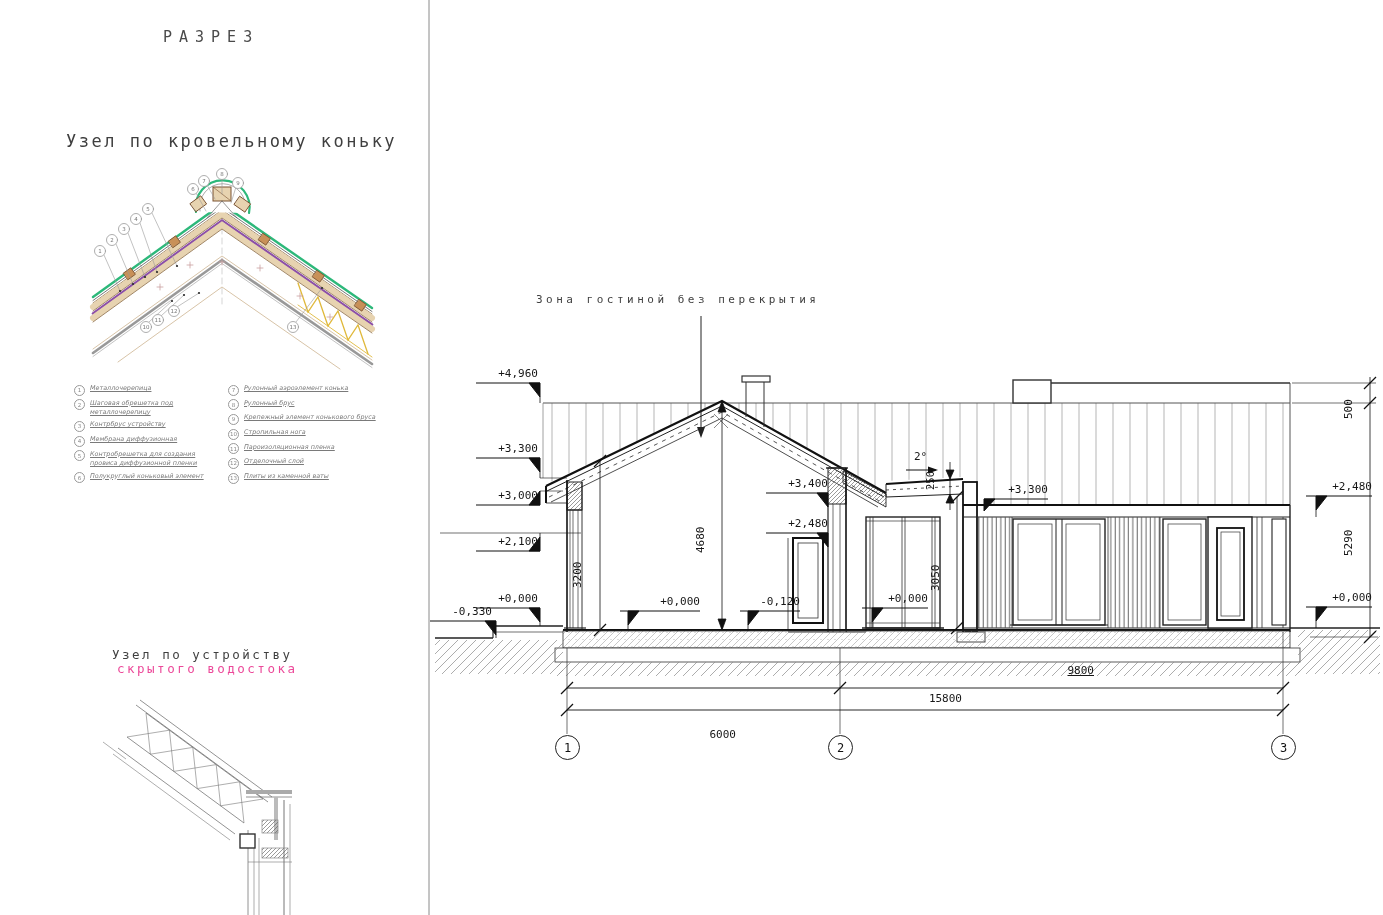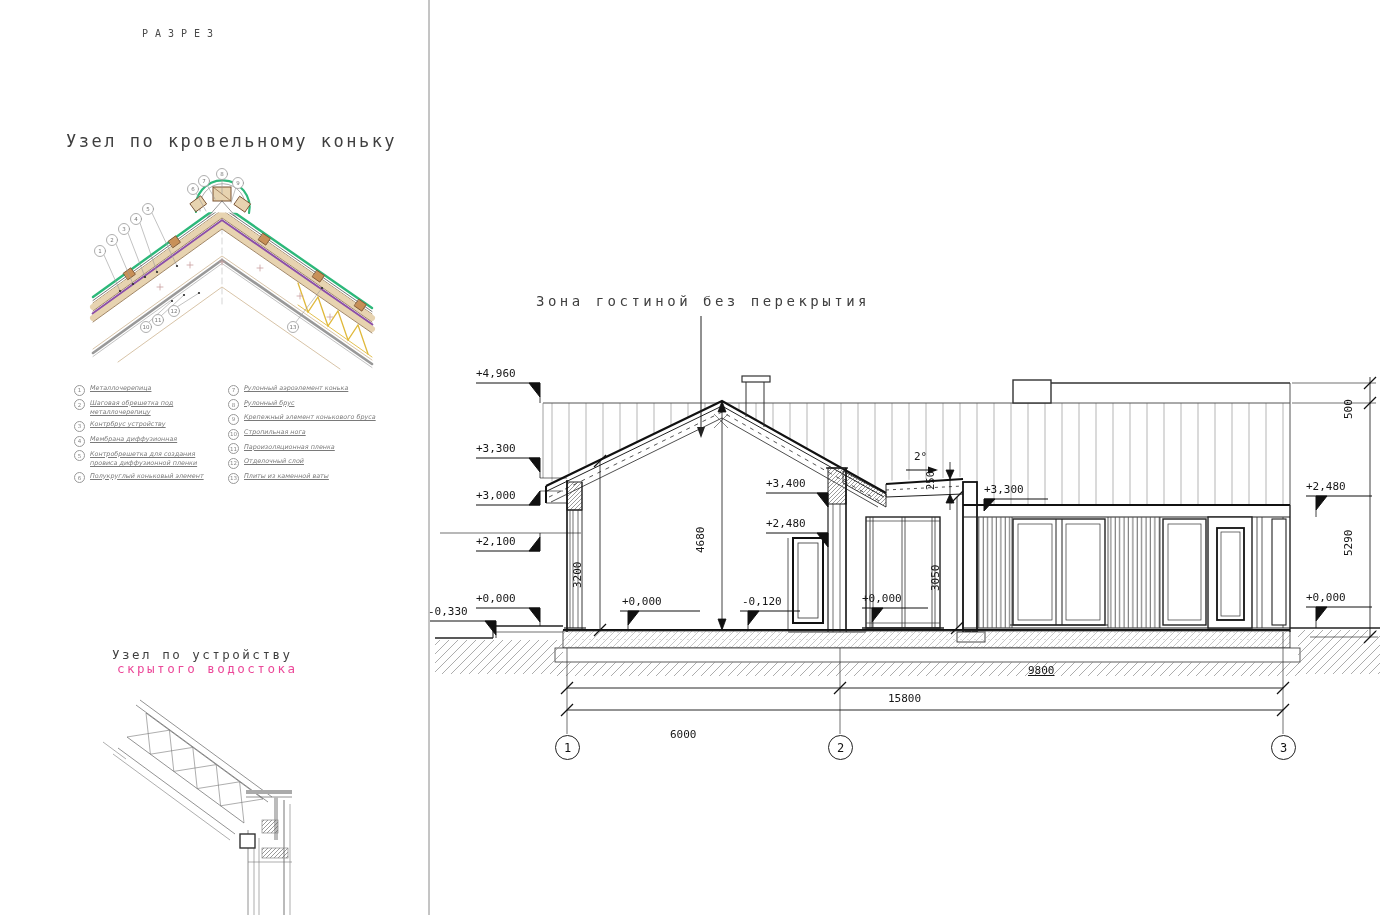--- a/index.html
+++ b/index.html
@@ -1,20 +1,20 @@
 <!DOCTYPE html>
 <html><head>
 <meta charset="utf-8">
 <style>
   html,body{margin:0;padding:0;background:#fff;}
   #page{position:relative;width:1383px;height:915px;background:#ffffff;overflow:hidden;
         font-family:"DejaVu Sans Mono", monospace;color:#222;}
   svg{position:absolute;left:0;top:0;}
   .lbl{position:absolute;font:11px "DejaVu Sans Mono", monospace;color:#161616;white-space:nowrap;}
-  .ctr{text-align:left;}
+  .ctr{text-align:right;}
   .vlbl{position:absolute;font:11px "DejaVu Sans Mono", monospace;color:#161616;white-space:nowrap;
         transform:rotate(-90deg);transform-origin:left bottom;}
   .title{position:absolute;font-family:"DejaVu Sans Mono", monospace;color:#4a4a4a;white-space:nowrap;}
   .bubble{position:absolute;width:23px;height:23px;border:1.3px solid #222;border-radius:50%;
           background:#fff;display:flex;align-items:center;justify-content:center;
           font:12px "DejaVu Sans Mono", monospace;color:#111;}
   .legend-col{position:absolute;display:flex;flex-direction:column;gap:3.2px;}
   .legend-item{display:flex;align-items:flex-start;}
   .lnum{flex:none;width:9px;height:9px;border:0.8px solid #999;border-radius:50%;
         display:flex;align-items:center;justify-content:center;
@@ -366,25 +366,25 @@
       <line x1="567" y1="710" x2="1283" y2="710"></line>
       <line x1="561" y1="694" x2="573" y2="682" stroke-width="1.3"></line>
       <line x1="834" y1="694" x2="846" y2="682" stroke-width="1.3"></line>
       <line x1="1277" y1="694" x2="1289" y2="682" stroke-width="1.3"></line>
       <line x1="561" y1="716" x2="573" y2="704" stroke-width="1.3"></line>
       <line x1="1277" y1="716" x2="1289" y2="704" stroke-width="1.3"></line>
     </g>
   </g>
 </svg>
 
-<div class="title" style="left:142px;top:28px;font-size:10px;letter-spacing:7px;">РАЗРЕЗ</div>
+<div class="title" style="left:163px;top:28px;font-size:15px;letter-spacing:7px;">РАЗРЕЗ</div>
 <div class="title" style="left:66px;top:131px;font-size:17px;letter-spacing:2.5px;color:#3f3f3f;">Узел по кровельному коньку</div>
 <div class="title" style="left:112px;top:641px;font-size:12.5px;letter-spacing:2.5px;color:#3f3f3f;margin-top:6px;">Узел по устройству</div>
 <div class="title" style="left:117px;top:661px;font-size:12.5px;letter-spacing:2.5px;color:#ec4899;">скрытого водостока</div>
-<div class="title" style="left:536px;top:293px;font-size:14px;letter-spacing:3.5px;color:#3f3f3f;">Зона гостиной без перекрытия</div>
+<div class="title" style="left:536px;top:293px;font-size:11px;letter-spacing:3.5px;color:#3f3f3f;">Зона гостиной без перекрытия</div>
 
 <div class="legend-col" style="left:74px;top:384px;width:150px;">
   <div class="legend-item">
         <span class="lnum">1</span>
         <span class="ltext">Металлочерепица</span>
       </div>
   <div class="legend-item">
         <span class="lnum">2</span>
         <span class="ltext">Шаговая обрешетка под металлочерепицу</span>
       </div>

